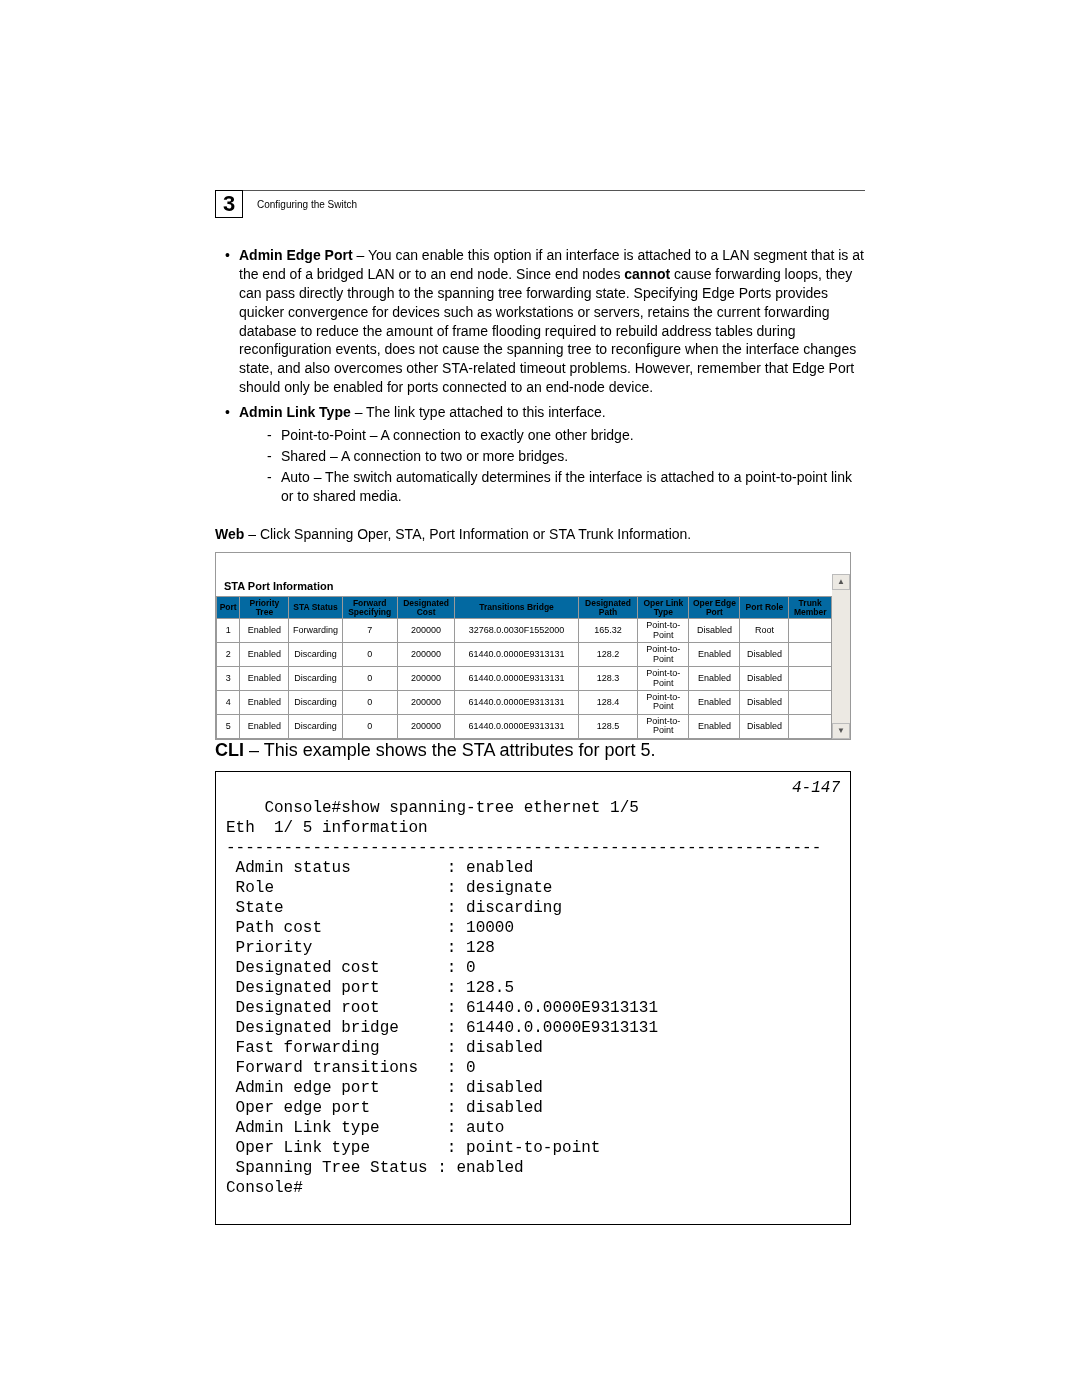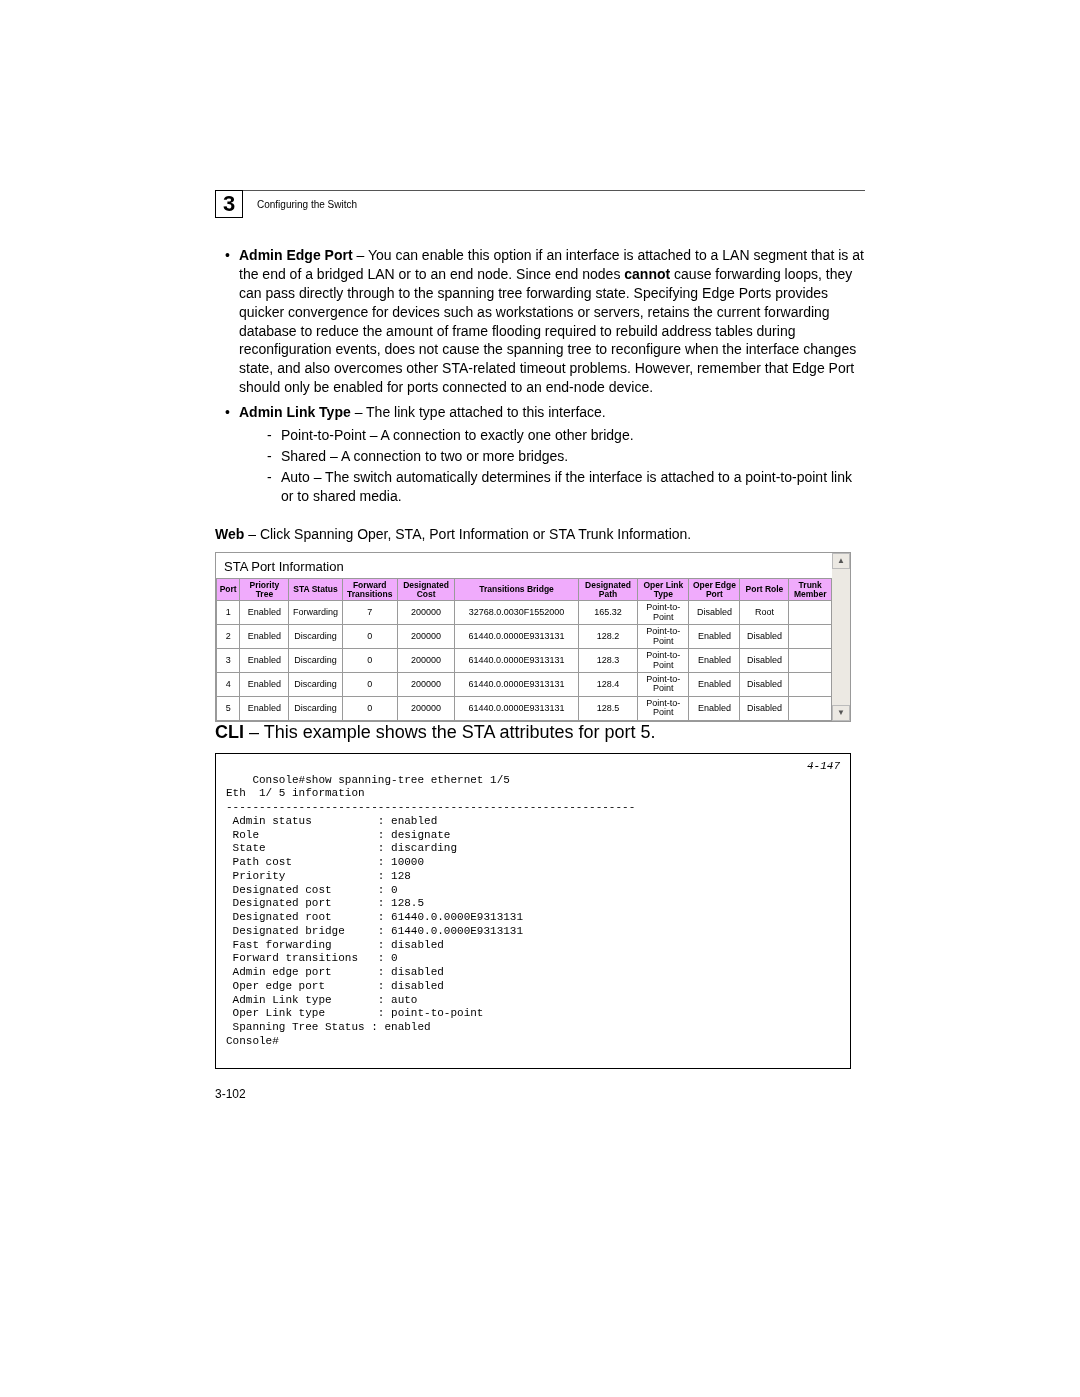--- a/index.html
+++ b/index.html
@@ -82,44 +82,45 @@
     margin-left: 0;
     font-family: Tahoma, Arial, sans-serif;
     position: relative;
     box-sizing: border-box;
   }
   .screenshot-inner {
     border-right: 18px solid #ece9e3;
     position: relative;
   }
   .sta-title {
-    font-weight: normal;
-    font-size: 13px;
+    font-weight: bold;
+    font-size: 11px;
     padding: 6px 8px 4px 8px;
     display: block;
+    margin-top: 21px;
   }
   .sta-table {
     border-collapse: collapse;
     width: 100%;
     table-layout: fixed;
     font-size: 9px;
   }
   .sta-table th, .sta-table td {
     border: 1px solid #9a9a9a;
     padding: 2px 1px;
     text-align: center;
     vertical-align: middle;
     font-weight: normal;
     overflow: hidden;
   }
   .sta-table th {
     font-weight: bold;
     line-height: 1.05;
     font-size: 8.5px;
-    background: #f0abfc;
+    background: #0369a1;
   }
   .sta-table td {
     font-size: 9px;
     line-height: 1.05;
   }
   .scroll-arrow {
     position: absolute;
     right: -18px;
     width: 18px;
     height: 16px;
@@ -138,21 +139,21 @@
     margin: 6px 0 14px 0;
   }
   .cli-line {
     font-size: 18px;
     margin: 0 0 10px 0;
   }
   .cli-box {
     border: 1px solid #000;
     padding: 6px 10px;
     font-family: "Courier New", monospace;
-    font-size: 11px;
+    font-size: 16px;
     white-space: pre;
     line-height: 1.25;
     width: 636px;
     box-sizing: border-box;
     position: relative;
   }
   .cli-ref {
     position: absolute;
     right: 10px;
     top: 6px;
@@ -224,21 +225,21 @@
             <col style="width:48px">
             <col style="width:48px">
           <col style="width:46px">
             <col style="width:40px">
         </colgroup>
         <thead>
             <tr>
           <th>Port</th>
           <th>Priority Tree</th>
           <th>STA Status</th>
-          <th>Forward Transitions</th>
+          <th>Forward Specifying</th>
           <th>Designated Cost</th>
           <th>Transitions Bridge</th>
           <th>Designated Path</th>
           <th>Oper Link Type</th>
           <th>Oper Edge Port</th>
           <th>Port Role</th>
           <th>Trunk Member</th>
         </tr>
           </thead>
         <tbody id="sta-tbody">
@@ -333,15 +334,14 @@
  Fast forwarding       : disabled
  Forward transitions   : 0
  Admin edge port       : disabled
  Oper edge port        : disabled
  Admin Link type       : auto
  Oper Link type        : point-to-point
  Spanning Tree Status : enabled
 Console#</span>
   </div>
 
-  <div class="page-num">3-102</div>
 
 </div>
 
 </body></html>

